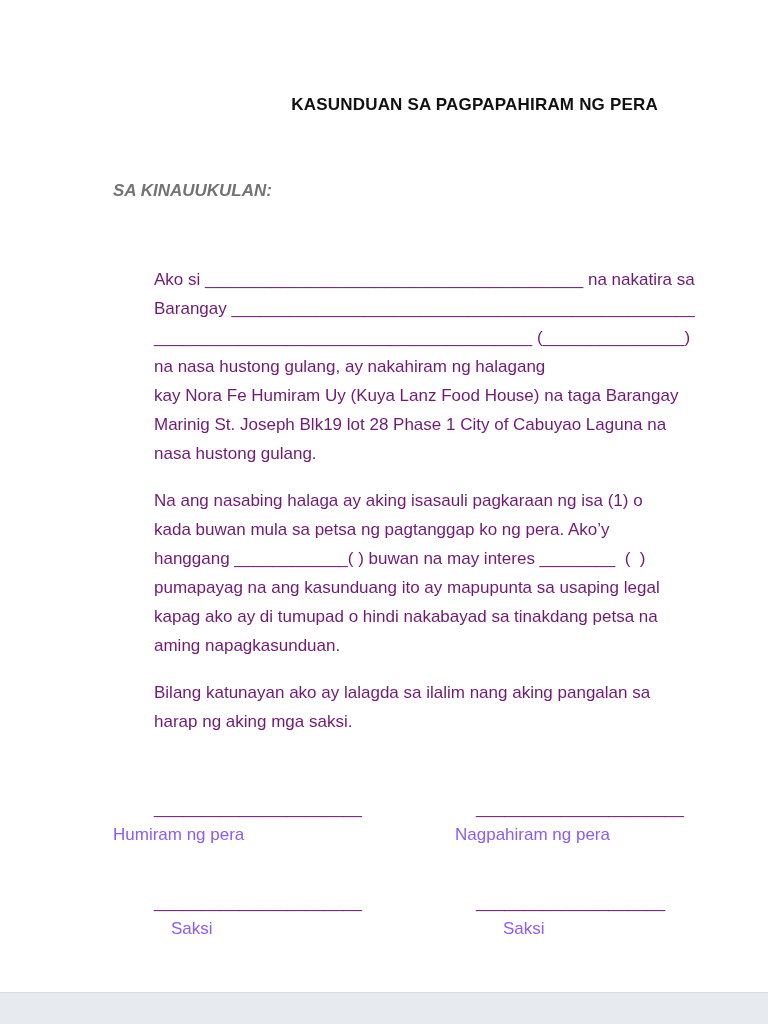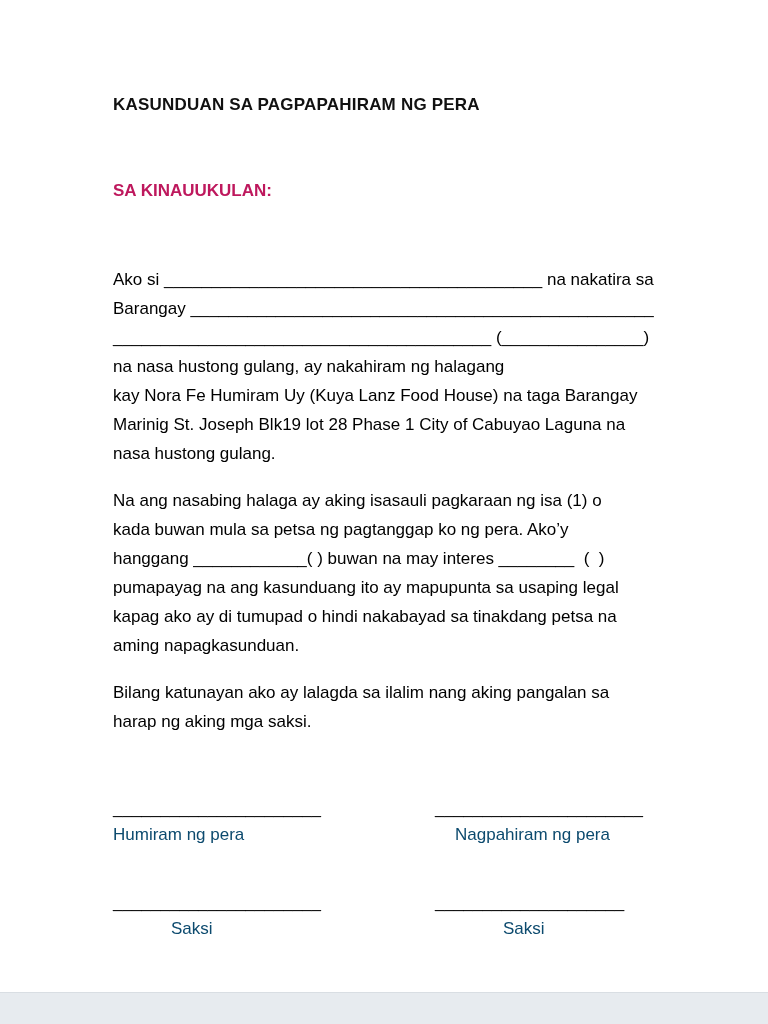--- a/index.html
+++ b/index.html
@@ -18,41 +18,43 @@
   }
   .content {
     position: absolute;
     left: 113px;
     top: 0;
     width: 545px;
     color: #1c1c1c;
   }
   .title {
     margin-top: 95px;
-    text-align: left;
+    text-align: right;
     font-size: 17px;
     font-weight: bold;
     letter-spacing: 0.2px;
     color: #111111;
     white-space: pre;
   }
   .salutation {
     margin-top: 66px;
     font-size: 17px;
     font-weight: bold;
-    color: #be185d;
+    color: #737373;
     white-space: pre;
+    font-style: italic;
   }
   .para { margin-top: 18px; }
   .para-first { margin-top: 64px; }
   .line {
     font-size: 17px;
     line-height: 29px;
     white-space: pre;
-    color: #000000;
+    color: #701a75;
+    margin-left: 41px;
   }
   .sig-row {
     display: flex;
     width: 545px;
   }
   .sig-row-1 { margin-top: 60px; }
   .sig-row-2 { margin-top: 42px; }
   .sig-col {
     width: 322px;
     flex: 0 0 322px;
@@ -61,21 +63,21 @@
     width: 223px;
     flex: 0 0 223px;
   }
   .sig-line {
     line-height: 26px;
   }
   .sig-label {
     font-size: 17px;
     line-height: 26px;
     white-space: pre;
-    color: #0c4a6e;
+    color: #8b5cf6;
   }
   .sig-label-offset { margin-left: 20px; }
   .sig-label-center-left { margin-left: 58px; }
   .sig-label-center-right { margin-left: 68px; }
   .viewer-strip {
     position: absolute;
     left: 0;
     bottom: 0;
     width: 768px;
     height: 32px;

